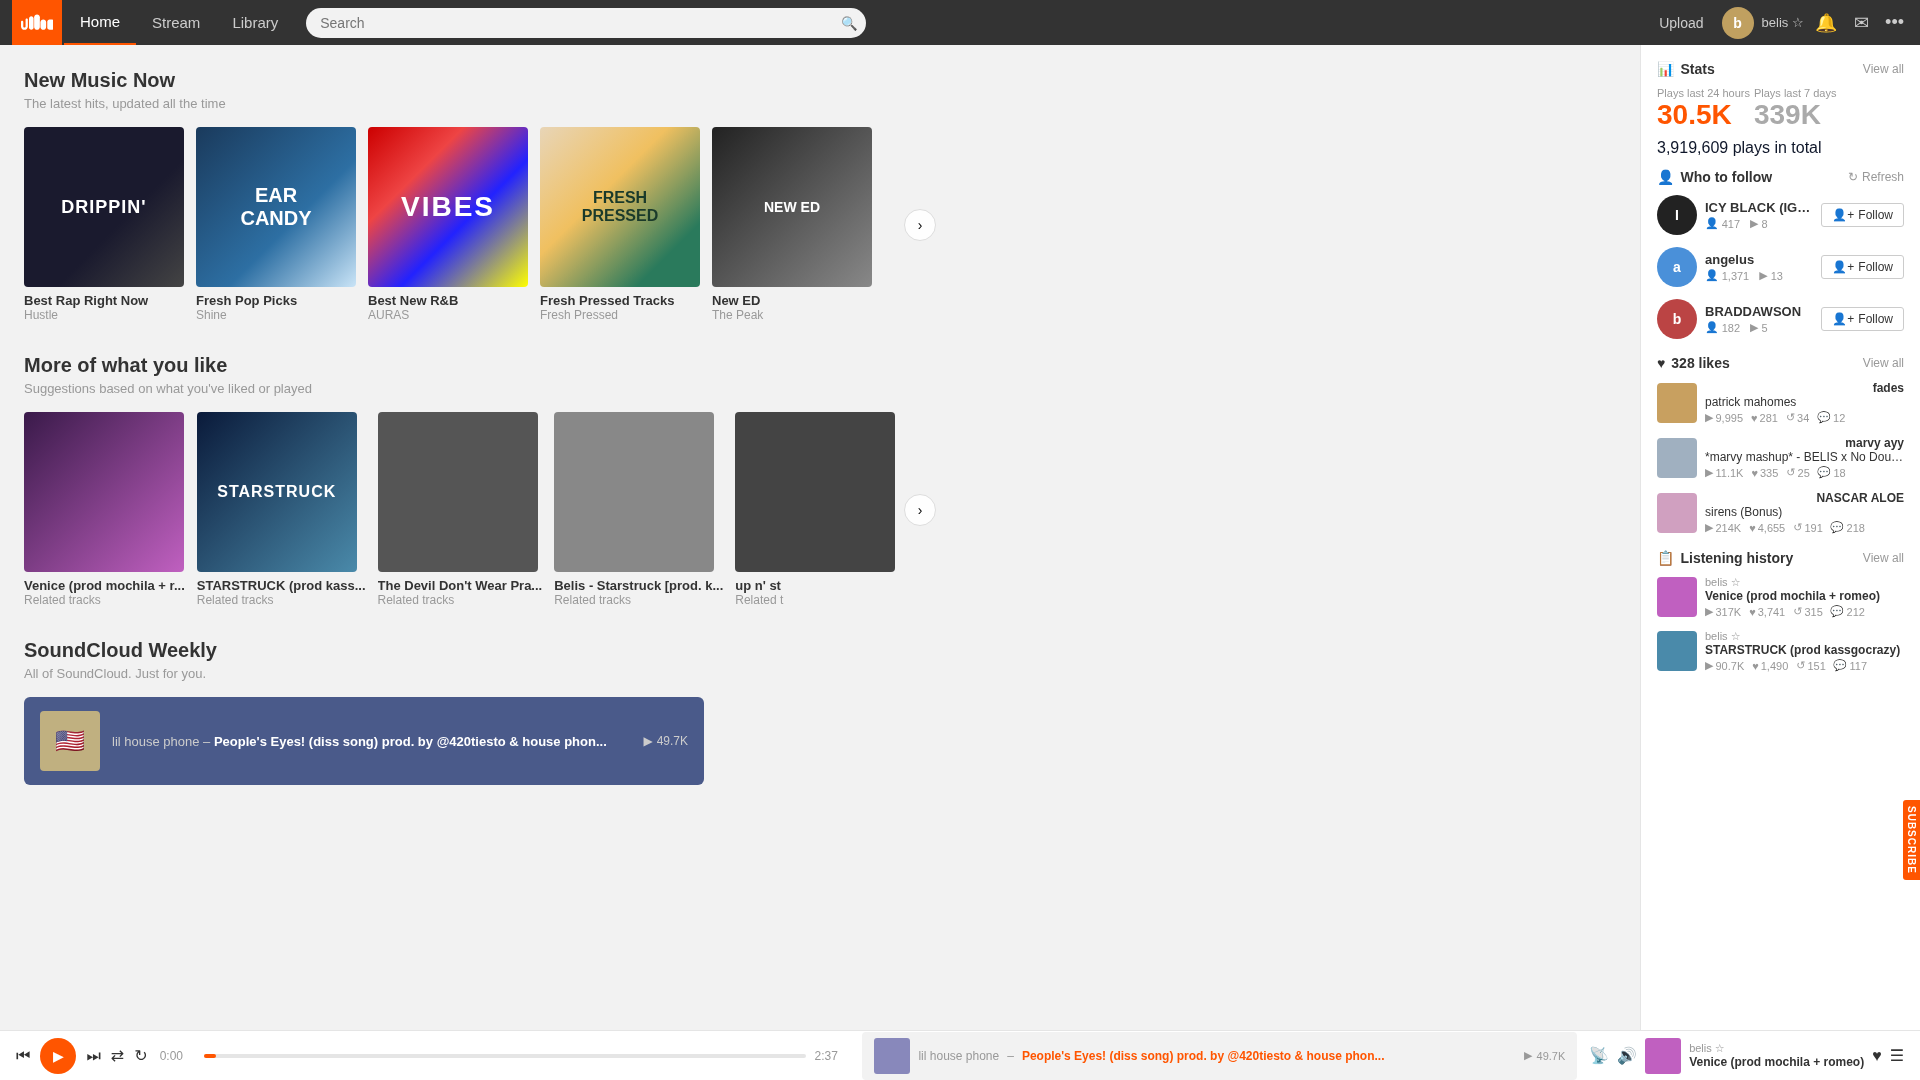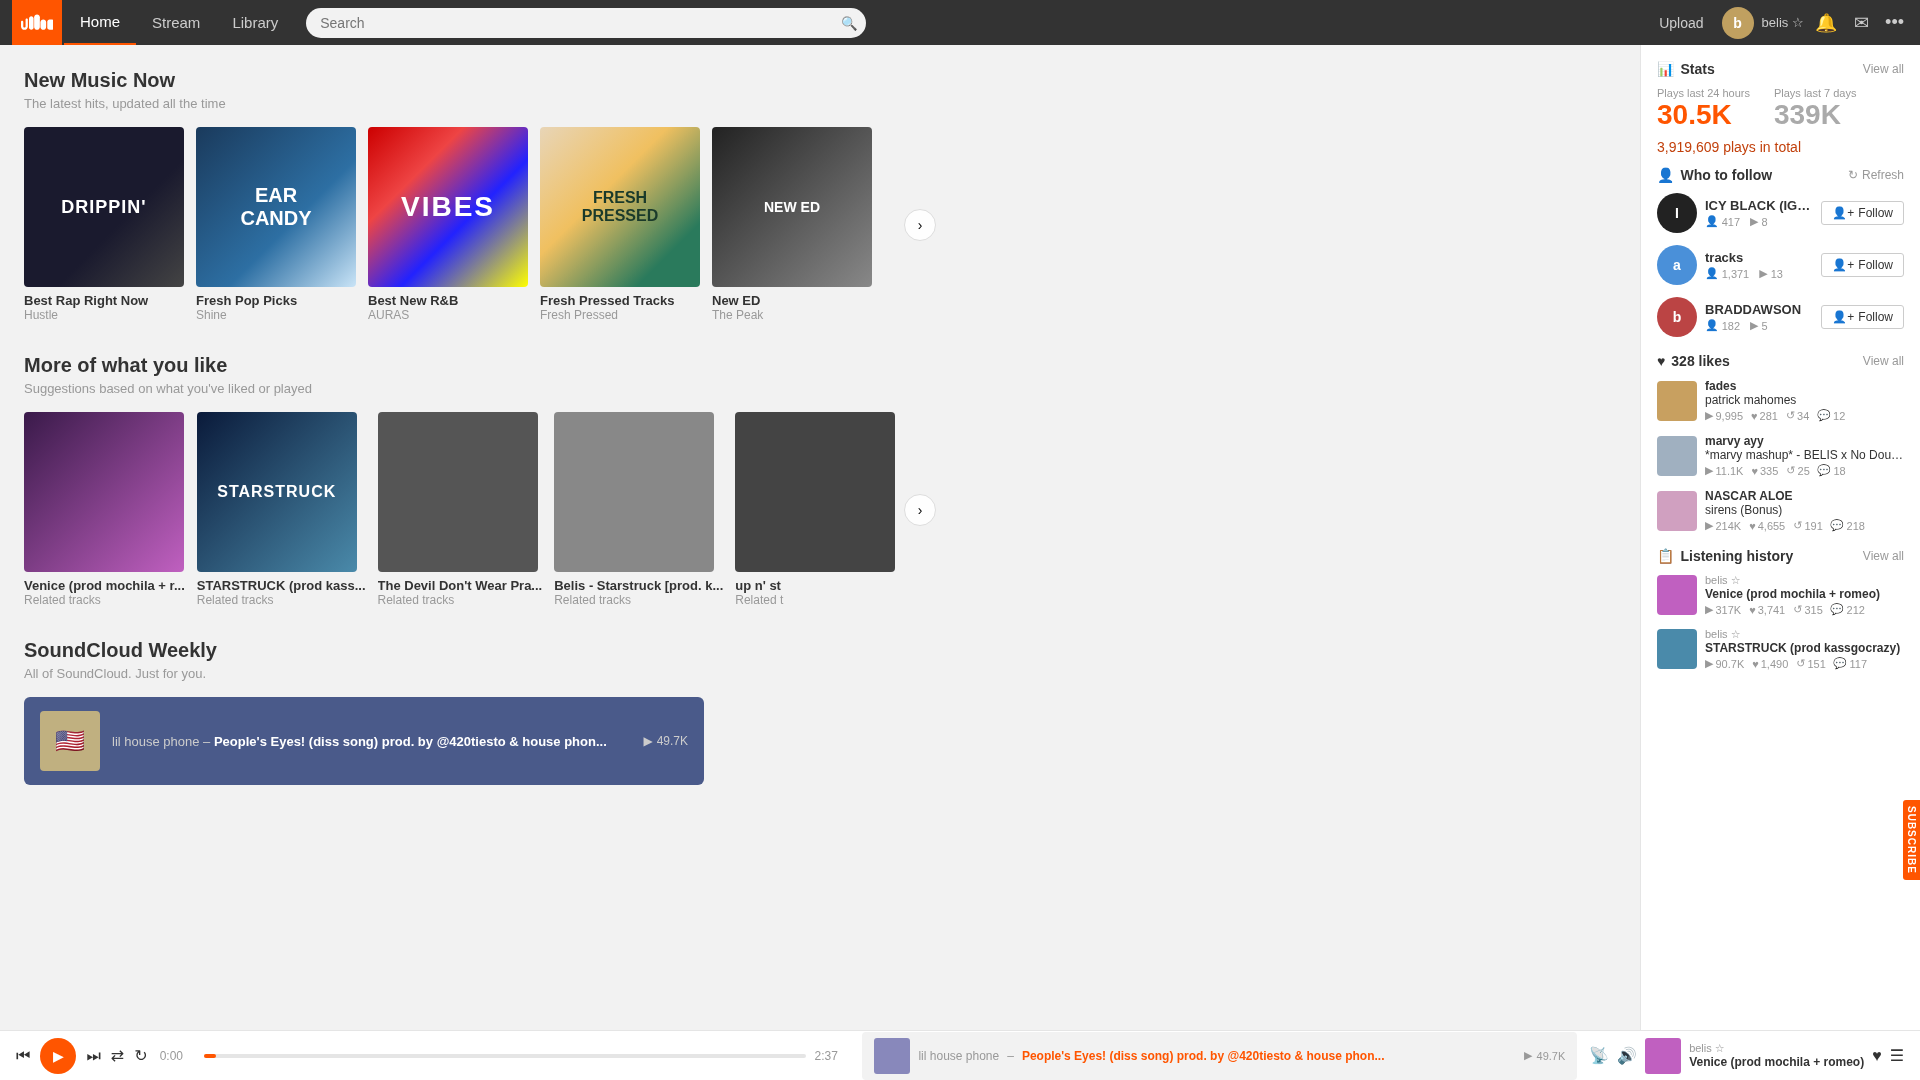--- a/index.html
+++ b/index.html
@@ -59,47 +59,47 @@
       width: 32px; height: 32px; background: rgba(255,255,255,0.9); border: 1px solid #ddd;
       border-radius: 50%; display: flex; align-items: center; justify-content: center;
       cursor: pointer; z-index: 10; font-size: 14px;
     }
 
     
     .sidebar-section-header { display: flex; align-items: center; justify-content: space-between; margin-bottom: 10px; }
     .sidebar-section-title { font-size: 14px; font-weight: 700; color: #333; display: flex; align-items: center; gap: 6px; }
     .view-all { font-size: 12px; color: #999; cursor: pointer; text-decoration: none; }
 
-    .stats-row { display: flex; gap: 24px; margin-bottom: 8px; }
+    .stats-row { display: flex; gap: 4px; margin-bottom: 8px; }
     .stat-block {}
     .stat-label { font-size: 11px; color: #999; }
     .stat-value-orange { font-size: 28px; font-weight: 700; color: #f50; }
     .stat-value-gray { font-size: 28px; font-weight: 700; color: #aaa; }
-    .stat-total { font-size: 14px; color: #c2410c; margin-bottom: 12px; }
+    .stat-total { font-size: 16px; color: #0f172a; margin-bottom: 12px; }
 
     .refresh-btn { font-size: 12px; color: #999; cursor: pointer; display: flex; align-items: center; gap: 4px; }
     .who-to-follow-header { display: flex; align-items: center; justify-content: space-between; margin-bottom: 10px; }
 
     .follow-item { display: flex; align-items: center; gap: 8px; margin-bottom: 12px; }
     .follow-avatar { width: 40px; height: 40px; border-radius: 50%; background: #ccc; flex-shrink: 0; overflow: hidden; display: flex; align-items: center; justify-content: center; font-weight: 700; font-size: 14px; color: #fff; }
     .follow-info { flex: 1; min-width: 0; }
     .follow-name { font-size: 13px; font-weight: 600; white-space: nowrap; overflow: hidden; text-overflow: ellipsis; }
     .follow-meta { font-size: 11px; color: #999; display: flex; gap: 10px; margin-top: 2px; }
     .follow-meta span { display: flex; align-items: center; gap: 3px; }
     .follow-btn {
       font-size: 12px; border: 1px solid #ccc; border-radius: 3px; padding: 4px 10px;
       cursor: pointer; background: #fff; color: #333; white-space: nowrap;
       display: flex; align-items: center; gap: 4px;
     }
 
     .likes-section { margin-top: 16px; }
     .like-item { display: flex; align-items: center; gap: 8px; margin-bottom: 12px; }
     .like-thumb { width: 40px; height: 40px; border-radius: 4px; background: #ccc; flex-shrink: 0; overflow: hidden; }
     .like-info { flex: 1; min-width: 0; }
-    .like-artist { font-size: 12px; font-weight: 600; white-space: nowrap; overflow: hidden; text-overflow: ellipsis; }
+    .like-artist { font-size: 12px; font-weight: 600; white-space: nowrap; overflow: hidden; text-overflow: ellipsis; text-align: right; }
     .like-track { font-size: 12px; color: #333; white-space: nowrap; overflow: hidden; text-overflow: ellipsis; }
     .like-meta { font-size: 11px; color: #999; display: flex; gap: 8px; margin-top: 2px; }
     .like-meta span { display: flex; align-items: center; gap: 2px; }
 
     .history-section { margin-top: 16px; }
     .history-item { display: flex; align-items: center; gap: 8px; margin-bottom: 12px; }
     .history-thumb { width: 40px; height: 40px; border-radius: 4px; background: #ccc; flex-shrink: 0; overflow: hidden; }
     .history-info { flex: 1; min-width: 0; }
     .history-user { font-size: 11px; color: #999; display: flex; align-items: center; gap: 4px; }
     .history-track { font-size: 12px; font-weight: 600; white-space: nowrap; overflow: hidden; text-overflow: ellipsis; }
@@ -356,21 +356,21 @@
       </div>
       <button class="follow-btn">
         <span>👤+</span>
         <span>Follow</span>
       </button>
     </div>
 
     <div class="follow-item">
       <div class="follow-avatar" style="background:#4a90d9;">a</div>
       <div class="follow-info">
-        <div class="follow-name">tracks</div>
+        <div class="follow-name">angelus</div>
         <div class="follow-meta">
           <span>👤 <span>1,371</span></span>
           <span>▶ <span>13</span></span>
         </div>
       </div>
       <button class="follow-btn">
         <span>👤+</span>
         <span>Follow</span>
       </button>
     </div>

